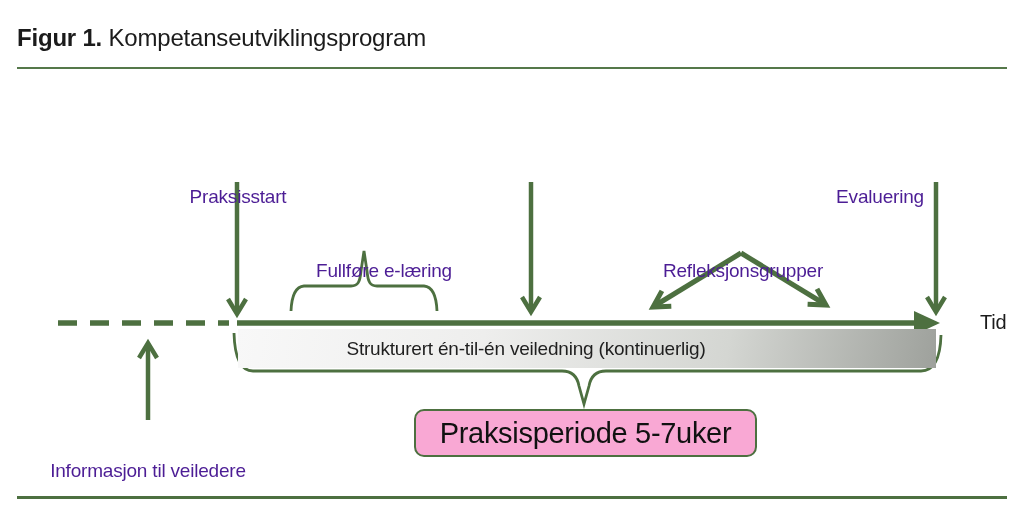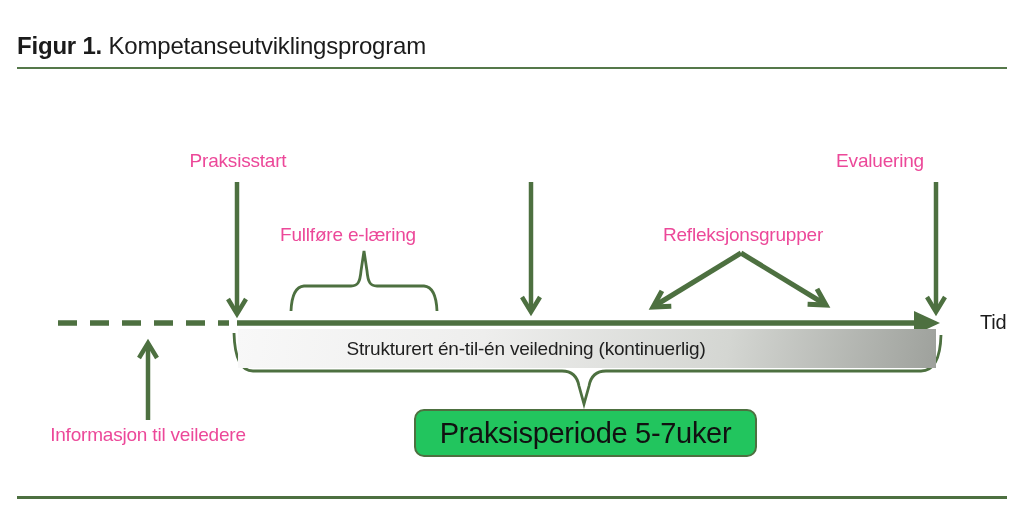--- a/index.html
+++ b/index.html
@@ -8,40 +8,41 @@
     width: 1024px;
     height: 527px;
     background: #ffffff;
     overflow: hidden;
     font-family: "Liberation Sans", sans-serif;
     color: #1b1b1b;
   }
   .fig-title {
     position: absolute;
     left: 17px;
-    top: 32px;
+    top: 24px;
     font-size: 24px;
     letter-spacing: -0.2px;
     white-space: nowrap;
   }
   .fig-title .bold { font-weight: 700; }
   .rule {
     position: absolute;
     left: 17px;
     width: 990px;
   }
   .rule.top { top: 67px; height: 2px; background: #55784a; }
   .rule.bottom { top: 496px; height: 3px; background: #4d7040; }
   .diagram-label {
     position: absolute;
     transform: translateX(-50%);
     font-size: 19px;
     letter-spacing: -0.2px;
     white-space: nowrap;
-    color: #ec4899;
+    color: #4c1d95;
+    margin-top: 36px;
   }
   .tid-label {
     position: absolute;
     left: 980px;
     top: 311px;
     font-size: 20px;
     letter-spacing: -0.2px;
   }
   .gradient-bar {
     position: absolute;
@@ -62,21 +63,21 @@
     color: #1f1f1f;
     text-align: right;
   }
   .period-box {
     position: absolute;
     left: 414px;
     top: 409px;
     width: 343px;
     height: 48px;
     box-sizing: border-box;
-    background: #22c55e;
+    background: #f9a8d4;
     border: 2.5px solid #4d7040;
     border-radius: 10px;
     display: flex;
     align-items: center;
     justify-content: center;
   }
   .period-box .period-label {
     font-size: 29px;
     letter-spacing: -0.3px;
     white-space: nowrap;
@@ -131,21 +132,21 @@
       <path stroke-width="2.8" d="M 234,333 Q 235,371 253,371 L 562,371 C 571,371 577,375 579,386 L 584,404 L 589,386 C 591,375 597,371 606,371 L 921,371 Q 940,371 941,335"></path>
     </g>
   </svg>
 
   <div class="gradient-bar">
     <span class="bar-label">Strukturert én-til-én veiledning (kontinuerlig)</span>
   </div>
 
   <div class="diagram-label" style="left:238px; top:150px;">Praksisstart</div>
   <div class="diagram-label" style="left:880px; top:150px;">Evaluering</div>
-  <div class="diagram-label" style="left:348px; top:224px;">Fullføre e-læring</div>
+  <div class="diagram-label" style="left:384px; top:224px;">Fullføre e-læring</div>
   <div class="diagram-label" style="left:743px; top:224px;">Refleksjonsgrupper</div>
   <div class="diagram-label" style="left:148px; top:424px;">Informasjon til veiledere</div>
 
   <div class="tid-label">Tid</div>
 
   <div class="period-box">
     <span class="period-label">Praksisperiode 5-7uker</span>
   </div>
 
 </div>

